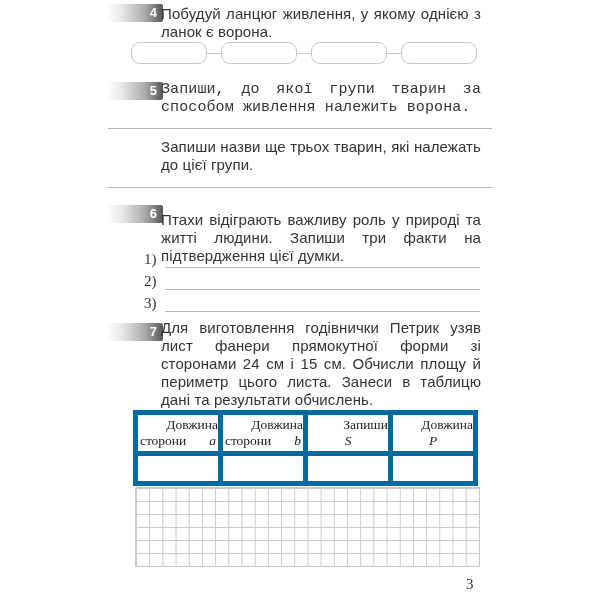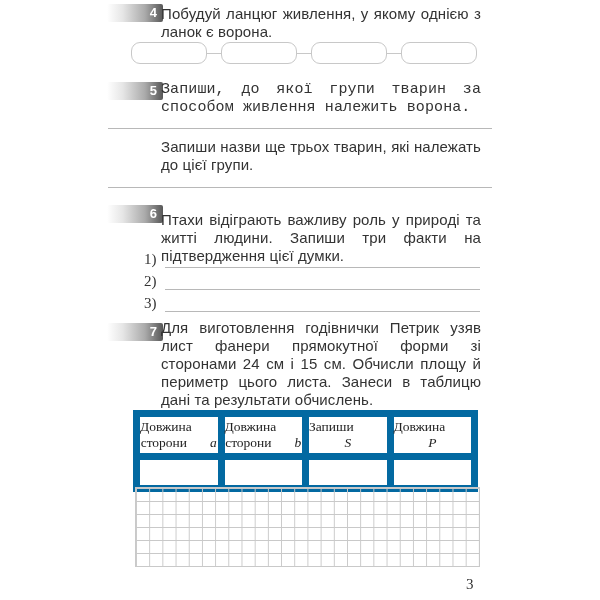--- a/index.html
+++ b/index.html
@@ -31,21 +31,21 @@
     position:absolute; left:144px; width:336px; height:18px;
     display:flex; align-items:flex-end;
     font-family:"Liberation Serif", serif; font-size:15px; color:#333333;
   }
   .fact .fline { flex:1; border-bottom:1px solid #b8b8b8; margin-left:8px; height:100%; }
   .wtable {
     position:absolute; left:133px; top:410px; width:345px;
     border-collapse:collapse; font-family:"Liberation Serif", serif;
     font-size:13.5px; color:#222222; table-layout:fixed;
   }
-  .wtable td { border:7px solid #0369a1; text-align:left; vertical-align:middle; width:25%; padding:0; }
+  .wtable td { border:5px solid #0369a1; text-align:right; vertical-align:middle; width:25%; padding:0; }
   .hcell { height:36px; line-height:16px; }
   .dcell { height:25px; }
   .th-line2 { display:flex; justify-content:center; gap:23px; }
   .th-sub:empty { display:none; }
   .sym { font-style:italic; }
   .grid {
     position:absolute; left:135px; top:487px; width:343px; height:78px;
     border:1px solid #c9c9c9;
     background-image:
       linear-gradient(to right, #c9c9c9 1px, transparent 1px),

